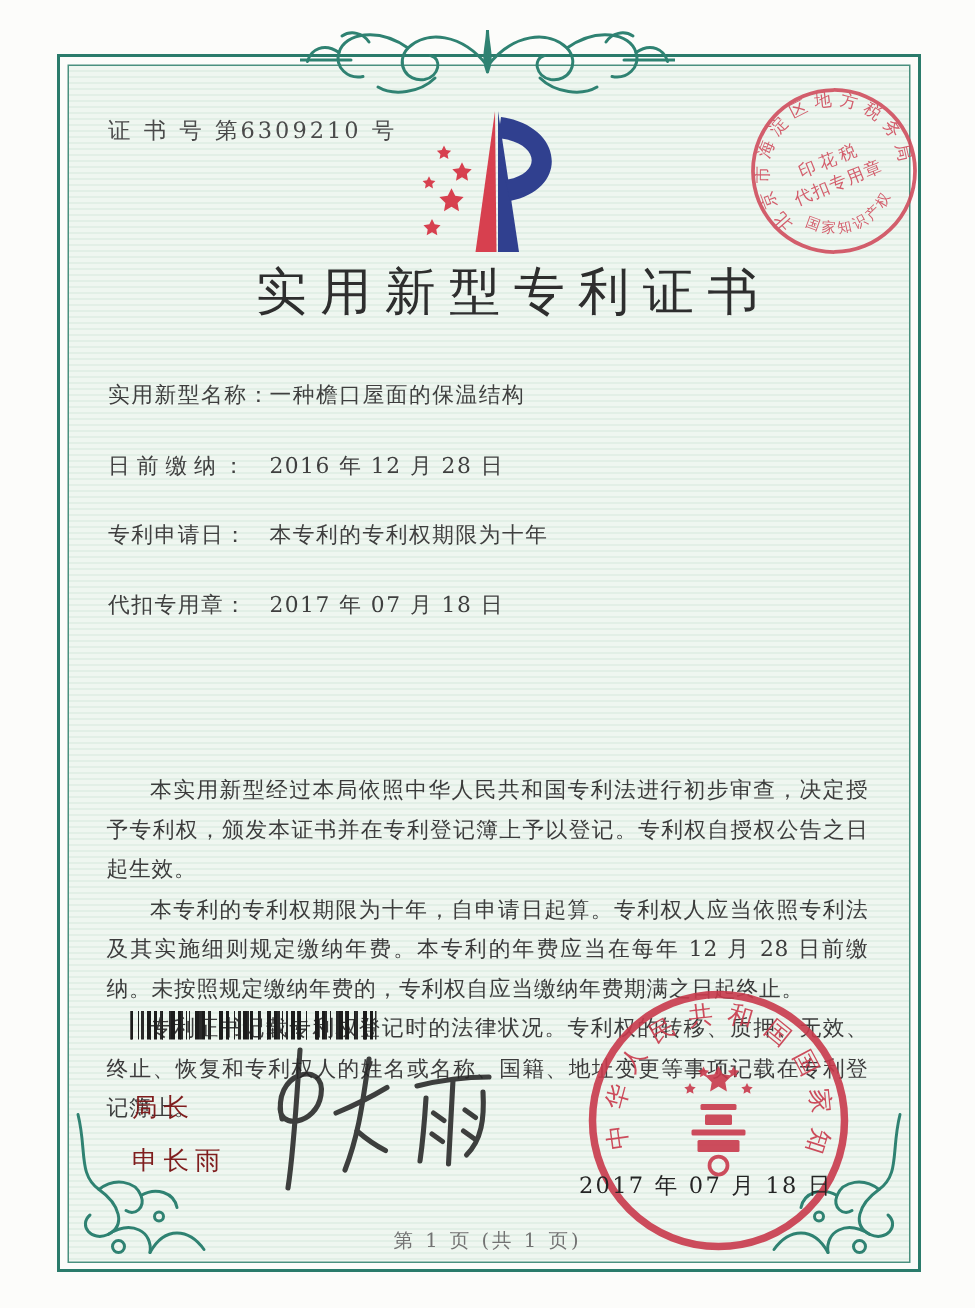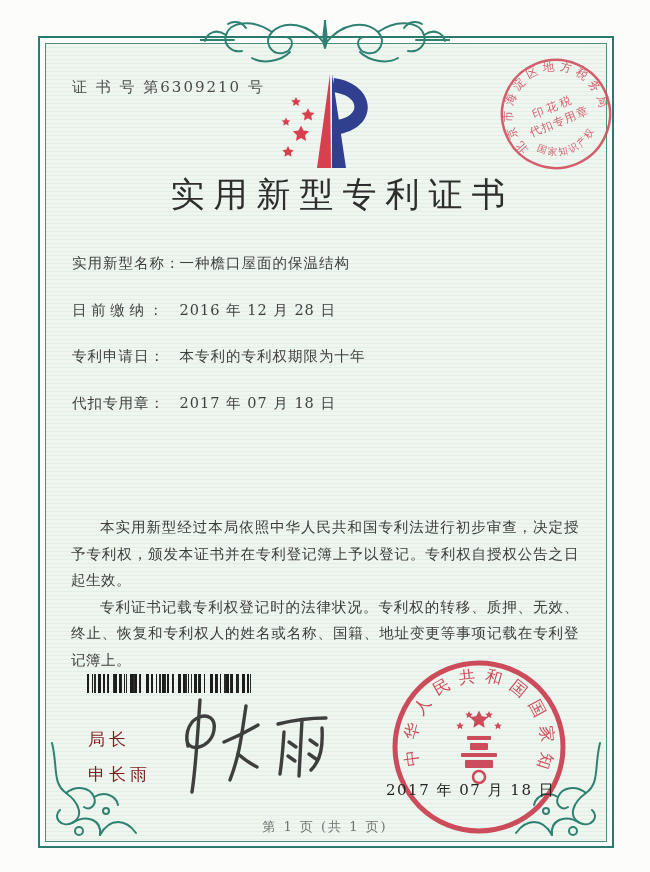--- a/index.html
+++ b/index.html
@@ -155,20 +155,21 @@
         <span class="fvalue">本专利的专利权期限为十年</span>
       </div>
       <div class="frow">
         <span class="flabel">代扣专用章：</span>
         <span class="fvalue">2017 年 07 月 18 日</span>
       </div>
     </div>
 
     <div class="paras">
       <p>本实用新型经过本局依照中华人民共和国专利法进行初步审查，决定授予专利权，颁发本证书并在专利登记簿上予以登记。专利权自授权公告之日起生效。</p>
+      <p>本专利的专利权期限为十年，自申请日起算。专利权人应当依照专利法及其实施细则规定缴纳年费。本专利的年费应当在每年 12 月 28 日前缴纳。未按照规定缴纳年费的，专利权自应当缴纳年费期满之日起终止。</p>
       <p>专利证书记载专利权登记时的法律状况。专利权的转移、质押、无效、终止、恢复和专利权人的姓名或名称、国籍、地址变更等事项记载在专利登记簿上。</p>
     </div>
 
     <div class="barcode"></div>
 
     <div class="signer">
       <div>局长</div>
       <div>申长雨</div>
     </div>
 

